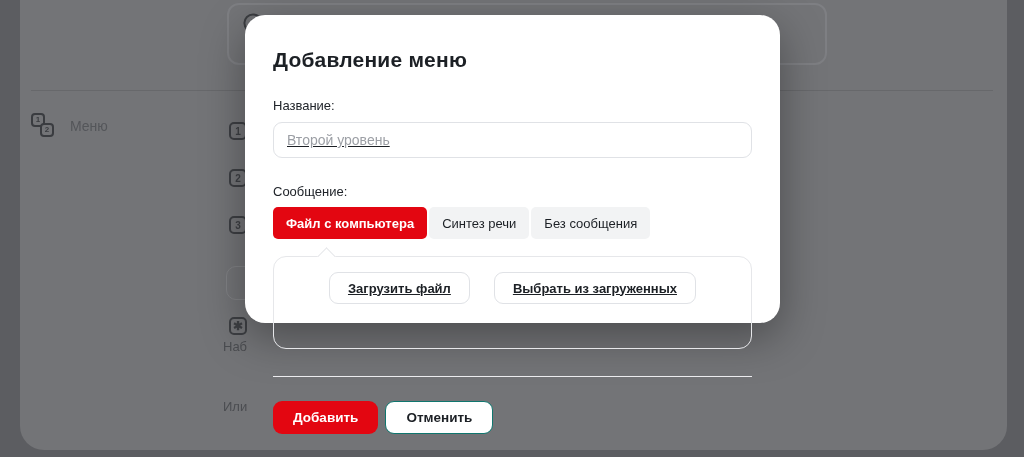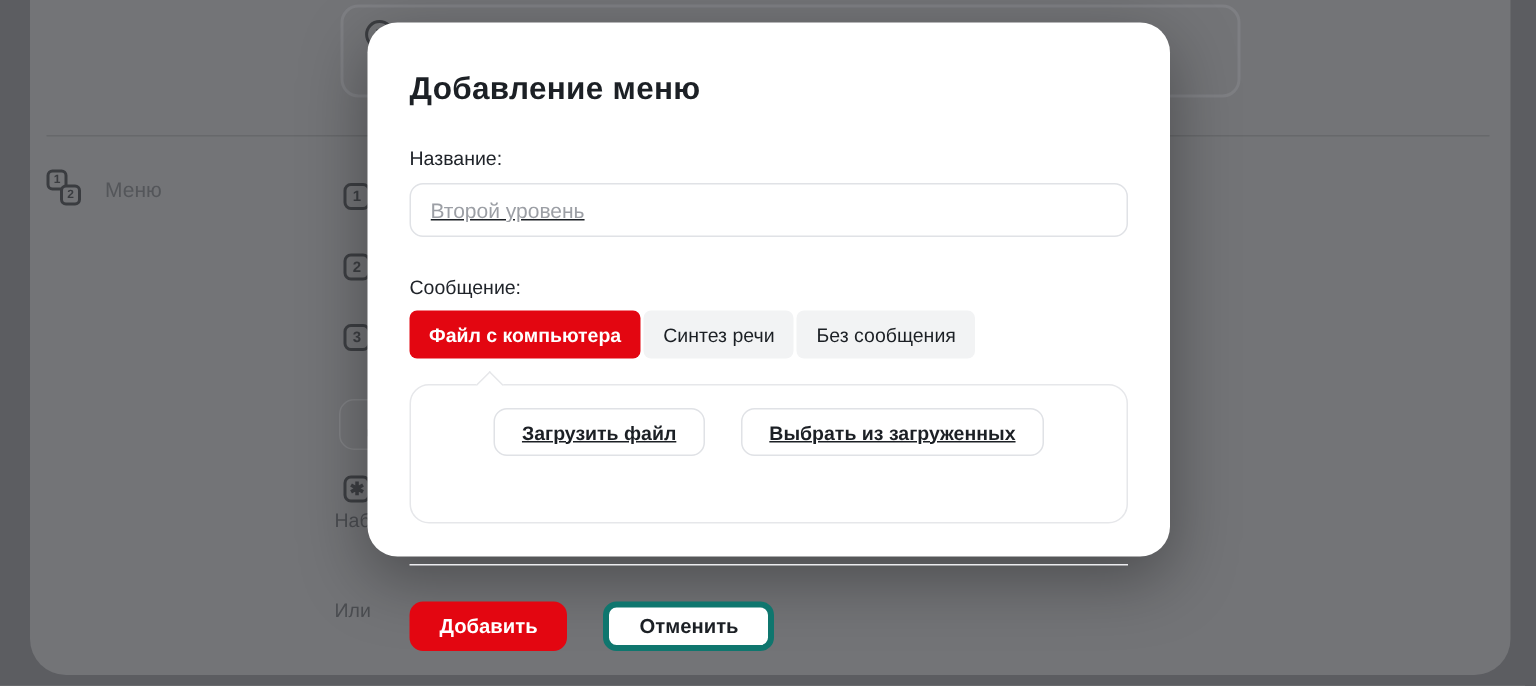--- a/index.html
+++ b/index.html
@@ -32,21 +32,21 @@
   .bg-badge.b1 { top:146px; } .bg-badge.b2 { top:193px; } .bg-badge.b3 { top:240px; }
   .bg-badge.star { top:341px; font-size:12px; }
   .bg-dbtn { position:absolute; left:206px; top:290px; width:110px; height:34px;
              border:1.5px solid #818285; border-radius:10px;
              display:flex; align-items:center; padding-left:18px;
              font-size:14px; font-weight:bold; color:#3e4045; }
   .bg-text { position:absolute; left:203px; font-size:13px; color:#4b4d51; }
   .bg-text.t1 { top:363px; } .bg-text.t2 { top:423px; }
 
   
-  .modal { position:absolute; left:245px; top:15px; width:535px; height:356px; z-index:2;
+  .modal { position:absolute; left:245px; top:15px; width:535px; height:308px; z-index:2;
            background:#ffffff; border-radius:20px; box-shadow:0 14px 44px rgba(0,0,0,0.35);
            padding:33px 28px 0 28px; color:#1c2025; }
   .modal-title { font-size:21px; font-weight:bold; letter-spacing:.2px; color:#1c2025; }
 
   .field-label { margin-top:26px; font-size:13px; color:#20242a; }
   .name-input { margin-top:9px; width:479px; height:36px; border:1px solid #e0e2e6; border-radius:9px;
                 padding:0 13px; font-size:14px; color:#1c2025; outline:none;
                 font-family:"Liberation Sans", sans-serif;text-decoration:underline; }
   .name-input::placeholder { color:#9c9fa5; }
 
@@ -62,25 +62,25 @@
                           background:#ffffff; border-left:1px solid #e6e7ea; border-top:1px solid #e6e7ea;
                           transform:rotate(45deg); }
   .upload-btn-row { display:flex; justify-content:center; gap:24px; margin-top:15px;text-decoration:underline; }
   .panel-btn { height:32px; background:#fff; border:1px solid #e0e2e6; border-radius:9px;
                padding:0 18px; font-size:13px; font-weight:bold; color:#1c2025; cursor:pointer;
                font-family:"Liberation Sans", sans-serif; }
   .upload-hint { margin-top:19px; text-align:center; font-size:13px; color:#676c72; }
 
   .modal-divider { margin-top:27px; width:479px; height:1px; background:#ececef; }
 
-  .action-row { margin-top:24px; display:flex; gap:24px; }
+  .action-row { margin-top:24px; display:flex; gap:7px; }
   .btn { height:33px; border-radius:9px; padding:0 20px; font-size:13.5px; font-weight:bold;
          cursor:pointer; font-family:"Liberation Sans", sans-serif; border:none; }
   .btn.primary { background:#e30611; color:#ffffff; }
-  .btn.secondary { background:#ffffff; color:#1c2025; border:4px solid #0f766e; }
+  .btn.secondary { background:#ffffff; color:#1c2025; border:1px solid #0f766e; }
 </style>
 </head>
 <body>
 
 <div class="bg-page">
   <div class="bg-card">
 
     <div class="bg-topbox">
       <span class="bg-play">
         <svg width="20" height="20" viewBox="0 0 20 20">

